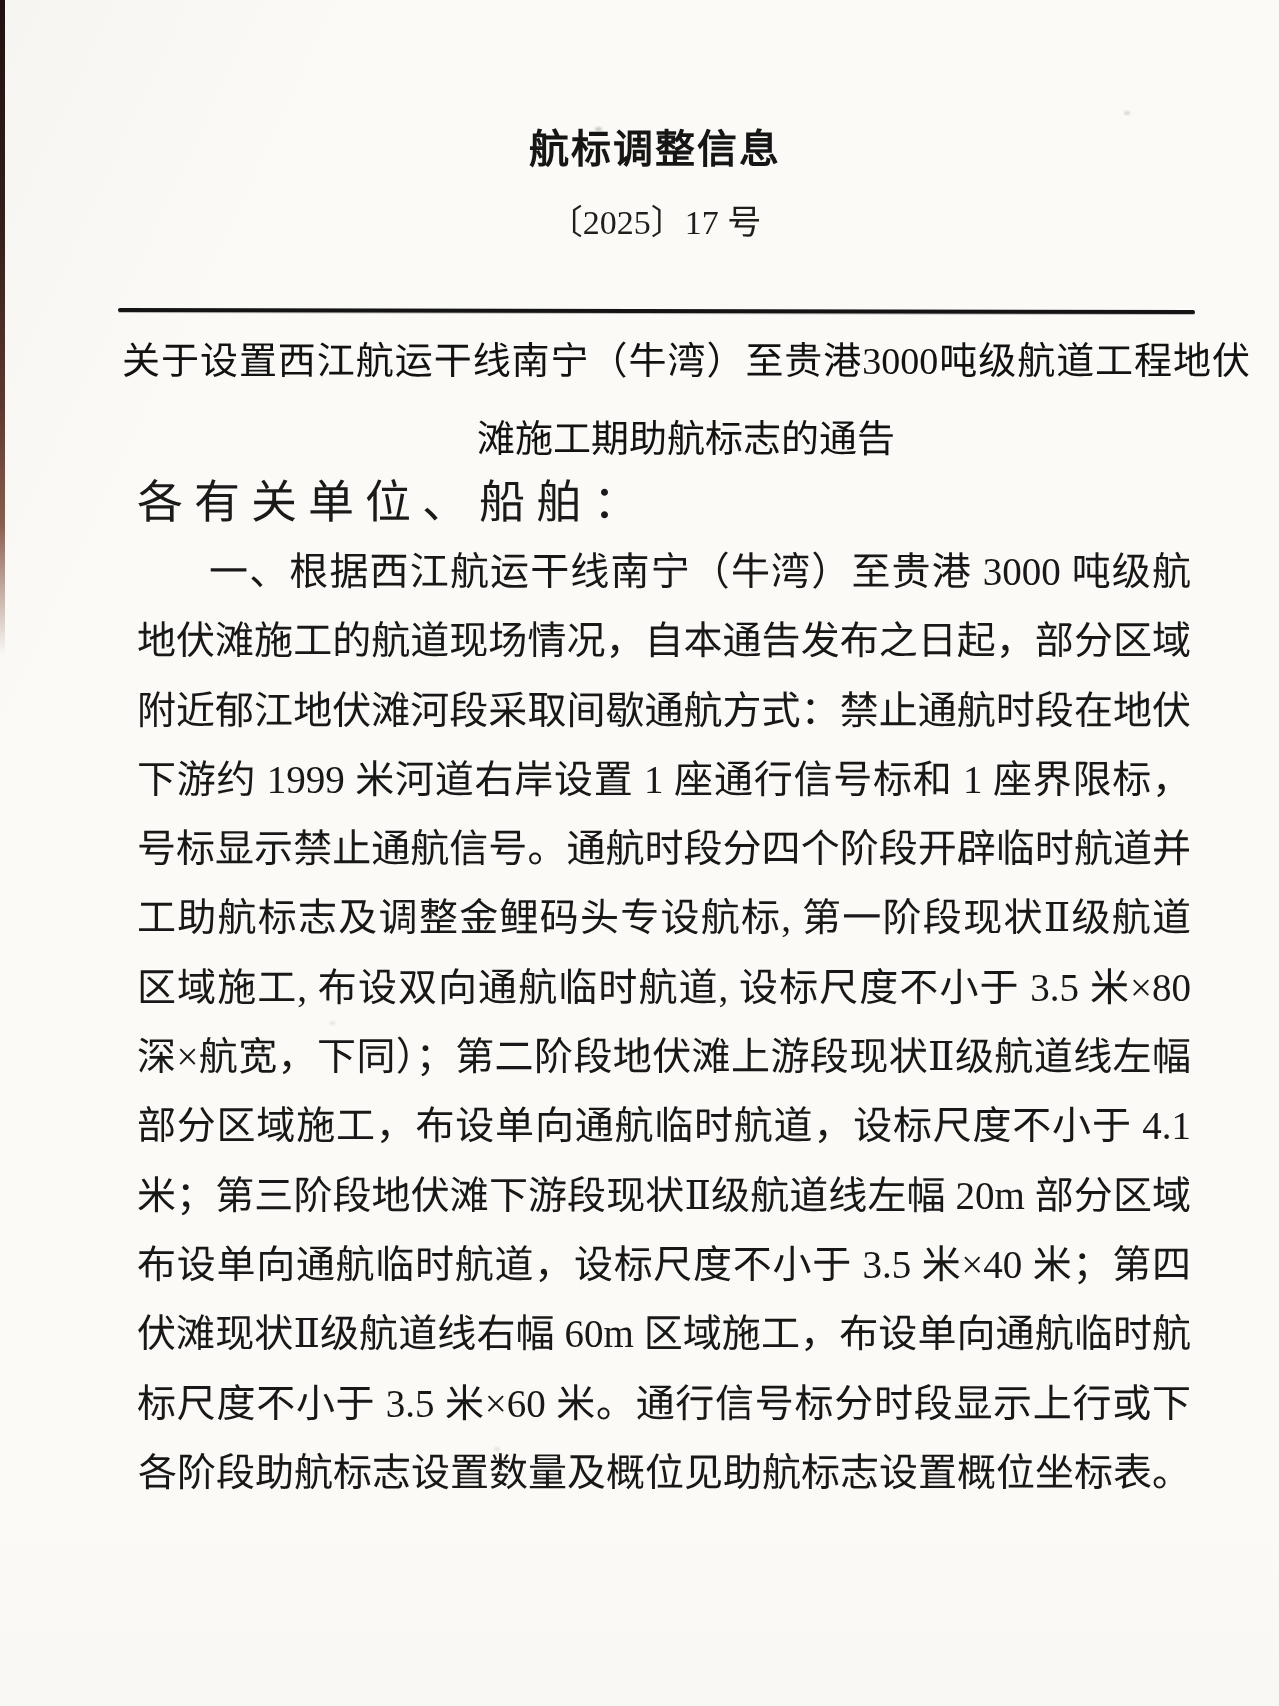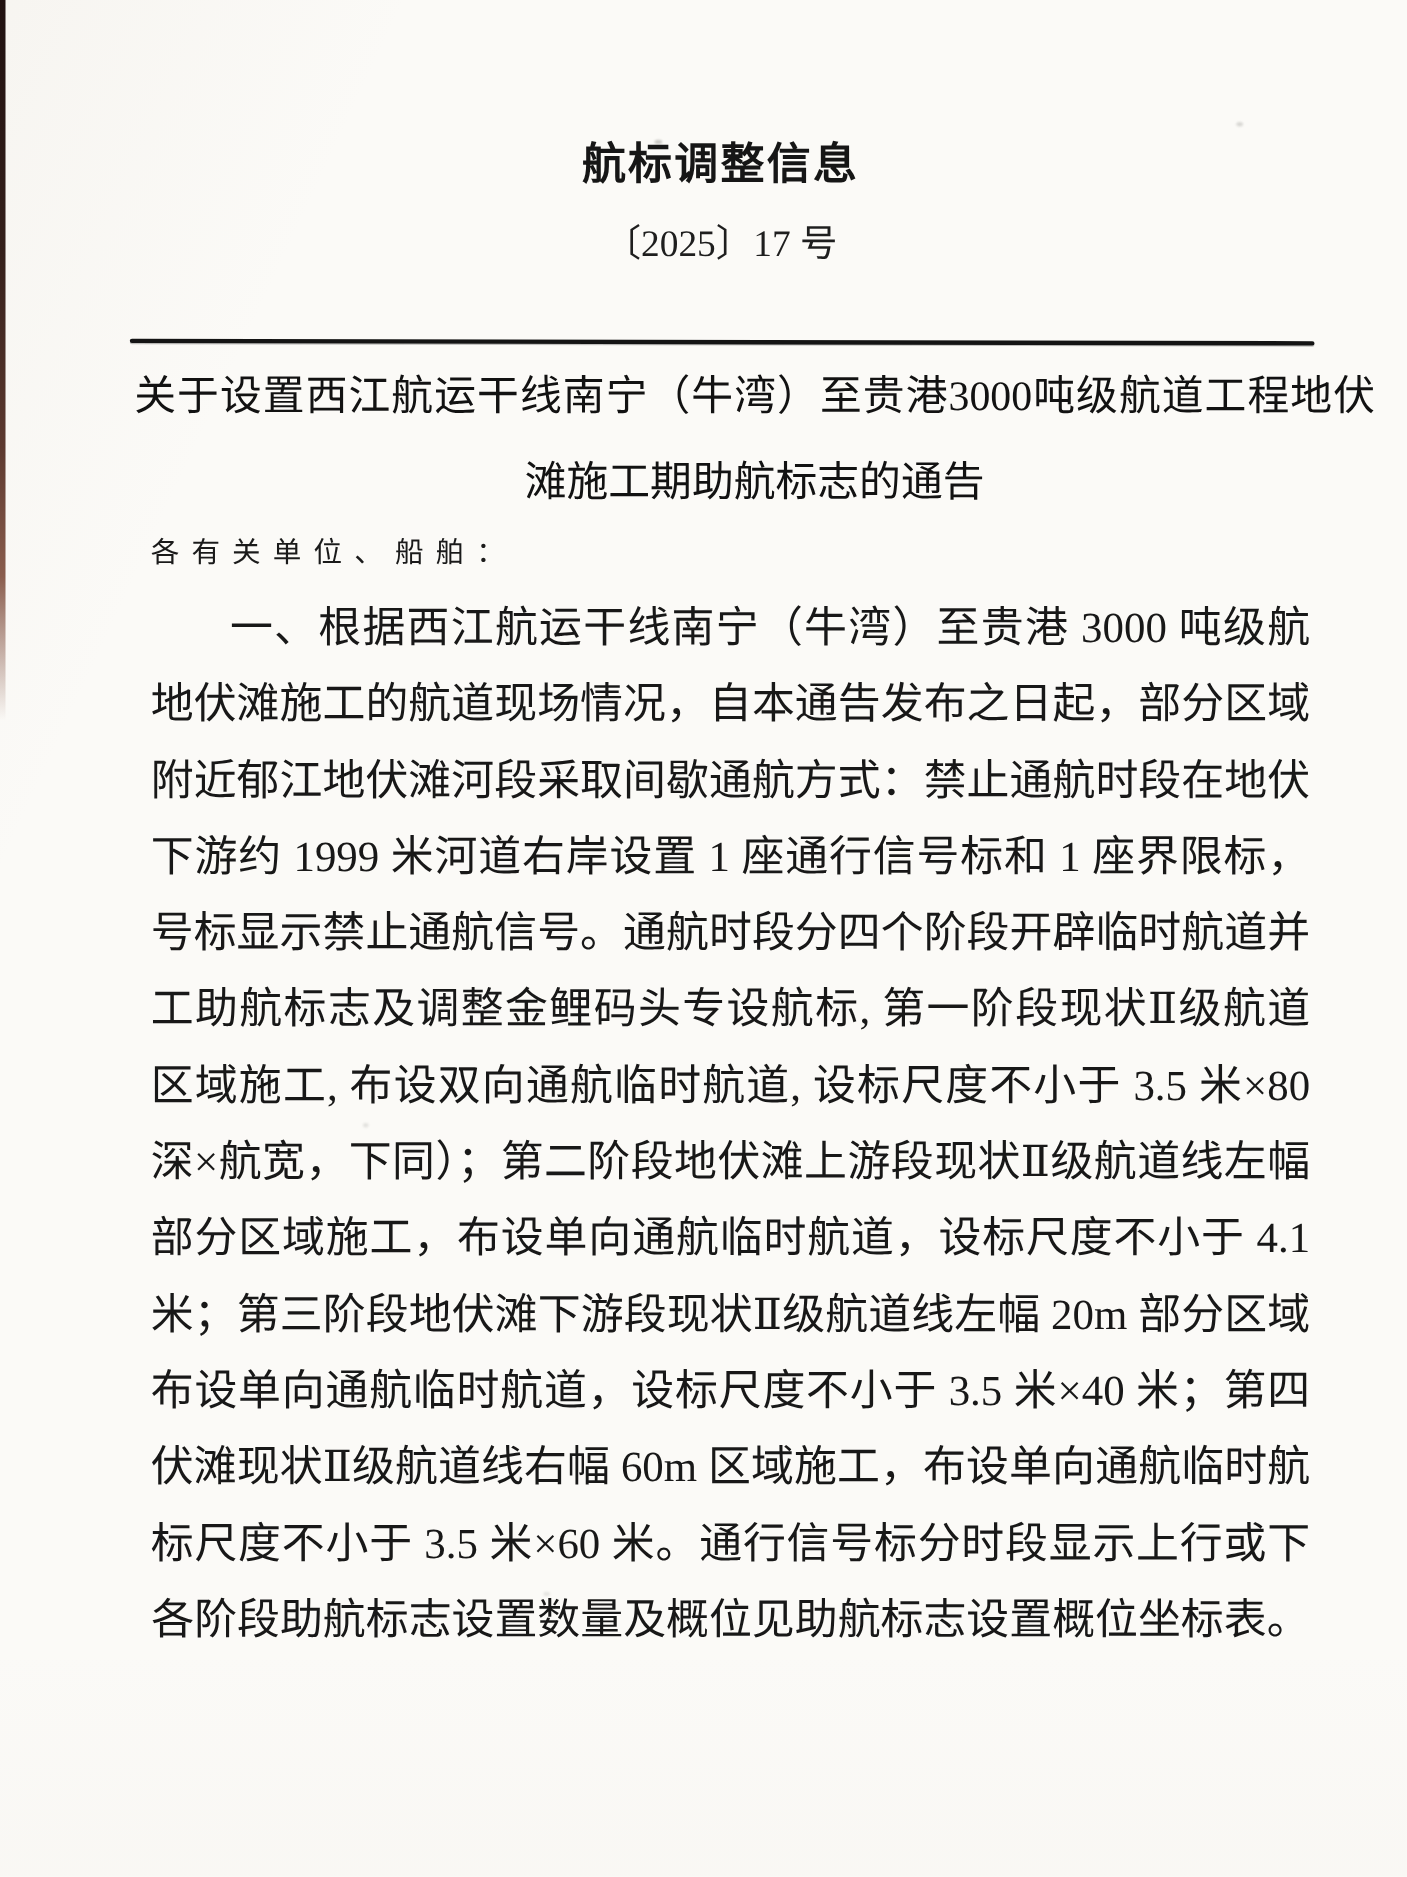--- a/index.html
+++ b/index.html
@@ -61,31 +61,31 @@
   }
   .heading .h1{
     text-align:justify;text-align-last:justify;text-justify:inter-character;
     white-space:nowrap;
   }
   .heading .h2{
     text-align:center;
   }
   .salutation{
     position:absolute;left:137px;top:481px;
-    font-size:26px;line-height:44px;
+    font-size:46px;line-height:44px;
     letter-spacing:11px;
     color:#1a1a1a;
   }
   .notice-body{
     position:absolute;left:137px;top:537px;width:1054px;
     font-size:39px;color:#181818;
   }
   .bline{
     line-height:69.3px;
-    text-align:center;
+    text-align:right;
     white-space:nowrap;
   }
   .bline.fill{
     text-align:justify;text-align-last:justify;text-justify:inter-character;
     white-space:normal;
     overflow:hidden;height:69.3px;
   }
   .bline.ind{text-indent:72px;}
 </style>
 </head>

